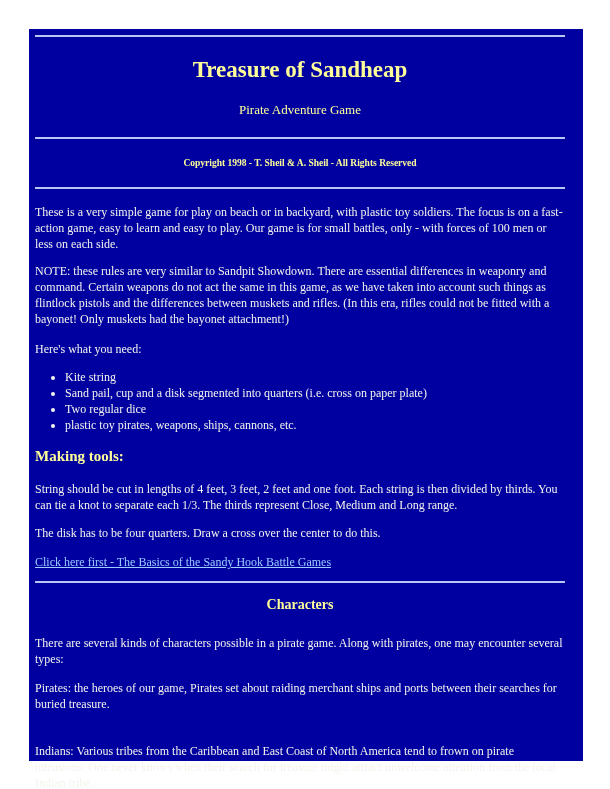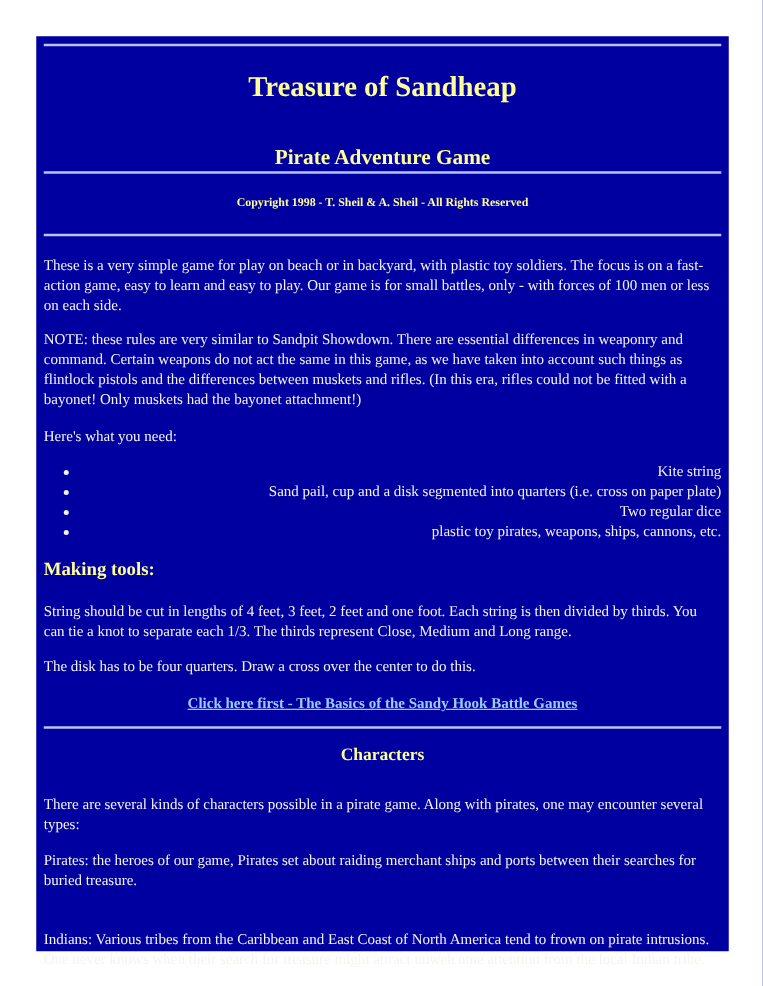--- a/index.html
+++ b/index.html
@@ -5,30 +5,30 @@
     html, body { margin: 0; padding: 0; background: #ffffff; }
     body { width: 610px; height: 789px; position: relative; overflow: hidden; }
     .panel {
       position: absolute; left: 29px; top: 29px; width: 554px; height: 732px;
       background: #0000a0; color: #f4f4ee;
       font-family: "Liberation Serif", serif; font-size: 12px; line-height: 16px;
       box-sizing: border-box; padding: 0 6px;
     }
     .hr { height: 2px; background: #b8c4f0; margin: 0; border: 0; }
     .title { color: #ffff99; font-weight: bold; font-size: 23px; text-align: center; line-height: 28px; margin: 0; }
-    .subtitle { color: #ffff99; font-weight: bold; font-size: 17px; text-align: center; line-height: 22px; margin: 16px; }
+    .subtitle { color: #ffff99; font-weight: normal; font-size: 13px; text-align: center; line-height: 22px; margin: 0; }
     .copyright { color: #ffff99; font-weight: bold; font-size: 9.5px; text-align: center; margin: 0; }
     .h3 { color: #ffff99; font-weight: bold; font-size: 15px; margin: 0; }
     .h2 { color: #ffff99; font-weight: bold; font-size: 14px; text-align: center; margin: 0; }
     p { margin: 0; }
-    ul { margin: 0; padding-left: 30px; text-align: right; }
+    ul { margin: 0; padding-left: 30px; }
     ul li { list-style: disc; line-height: 16px; }
     a.link { color: #99ccff; text-decoration: underline; }
-    .center { text-align: center; font-weight: bold; }
-    .abs { position: absolute; left: 6px; right: 6px; }
+    .center { text-align: left; }
+    .abs { position: absolute; left: 6px; right: 18px; }
   </style>
 </head>
 <body>
 
 <div class="panel">
   <div class="abs hr" style="top:6px;"></div>
   <h1 class="abs title" style="top:27px;">Treasure of Sandheap</h1>
   <h2 class="abs subtitle" style="top:70px;">Pirate Adventure Game</h2>
   <div class="abs hr" style="top:108px;"></div>
   <p class="abs copyright" style="top:126px;">Copyright 1998 - T. Sheil &amp; A. Sheil - All Rights Reserved</p>

